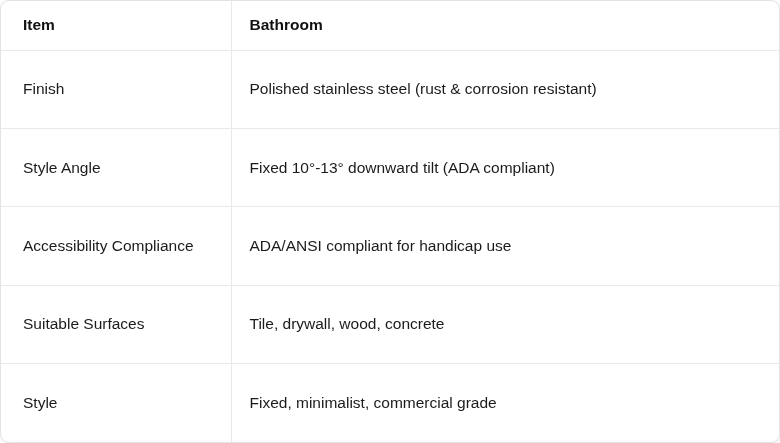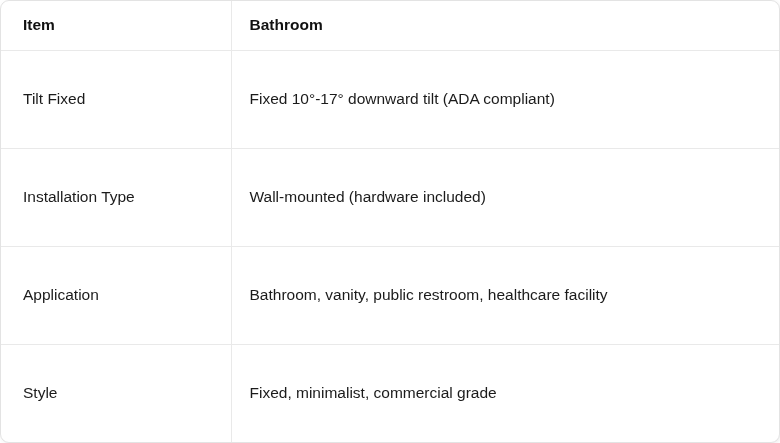--- a/index.html
+++ b/index.html
@@ -68,30 +68,34 @@
       <col class="col-details">
     </colgroup>
     <thead>
       <tr>
         <th>Item</th>
         <th>Bathroom</th>
       </tr>
     </thead>
     <tbody>
       <tr>
-        <td>Tilt Fixed</td>
-        <td>Fixed 10°-17° downward tilt (ADA compliant)</td>
+        <td>Finish</td>
+        <td>Polished stainless steel (rust &amp; corrosion resistant)</td>
       </tr>
       <tr>
-        <td>Installation Type</td>
-        <td>Wall-mounted (hardware included)</td>
+        <td>Style Angle</td>
+        <td>Fixed 10°-13° downward tilt (ADA compliant)</td>
       </tr>
       <tr>
-        <td>Application</td>
-        <td>Bathroom, vanity, public restroom, healthcare facility</td>
+        <td>Accessibility Compliance</td>
+        <td>ADA/ANSI compliant for handicap use</td>
+      </tr>
+      <tr>
+        <td>Suitable Surfaces</td>
+        <td>Tile, drywall, wood, concrete</td>
       </tr>
       <tr>
         <td>Style</td>
         <td>Fixed, minimalist, commercial grade</td>
       </tr>
     </tbody>
   </table>
 </div>
 
 </body></html>

